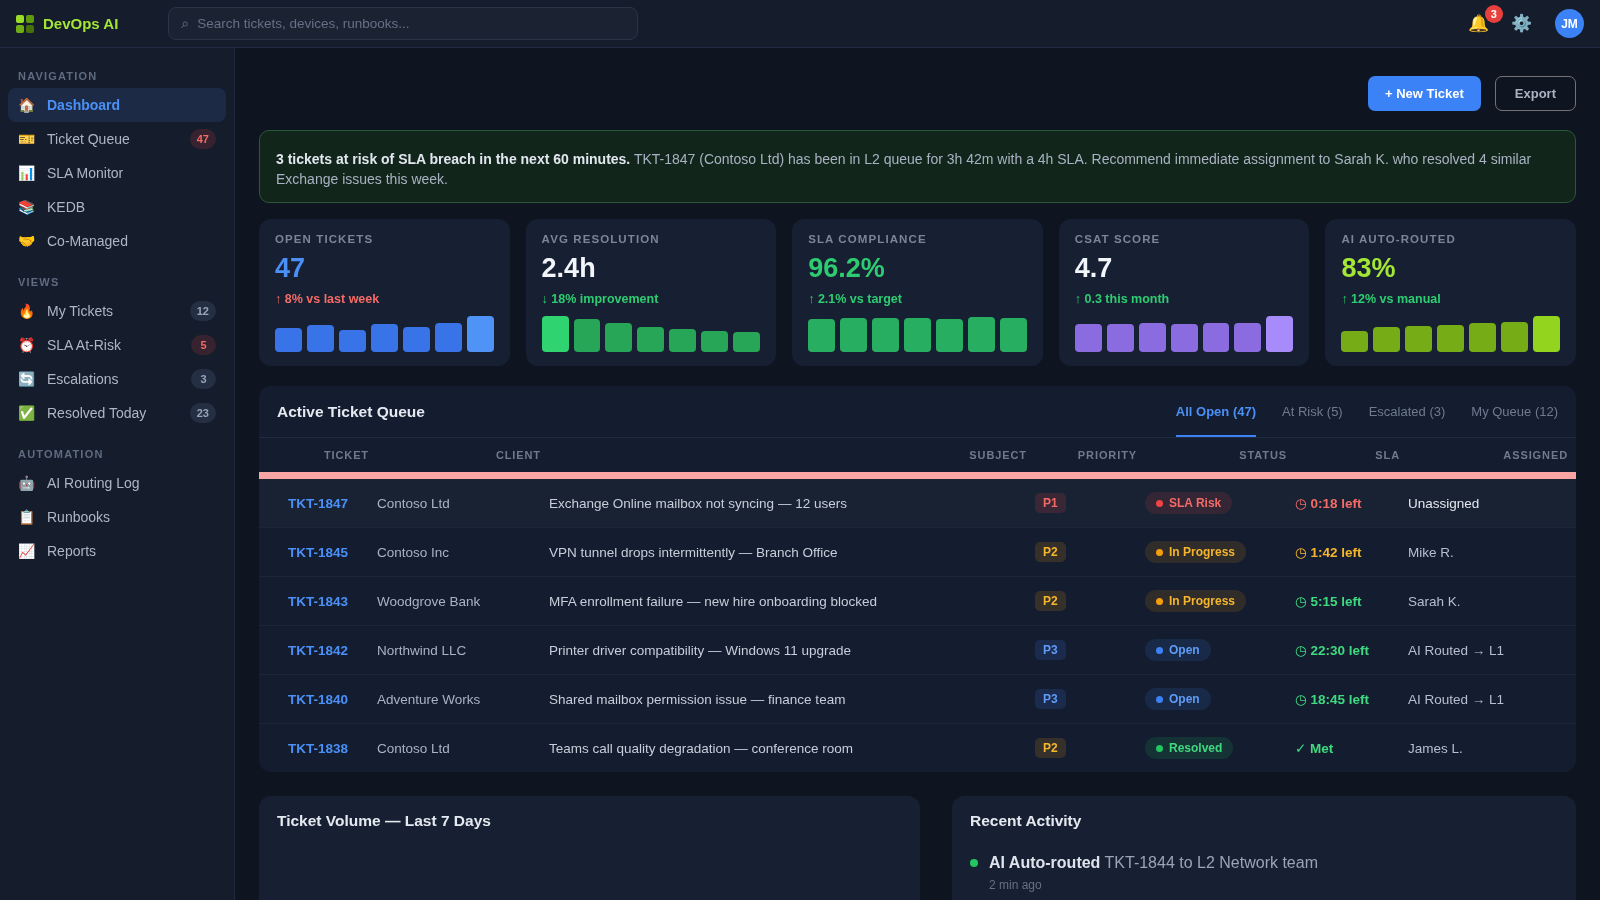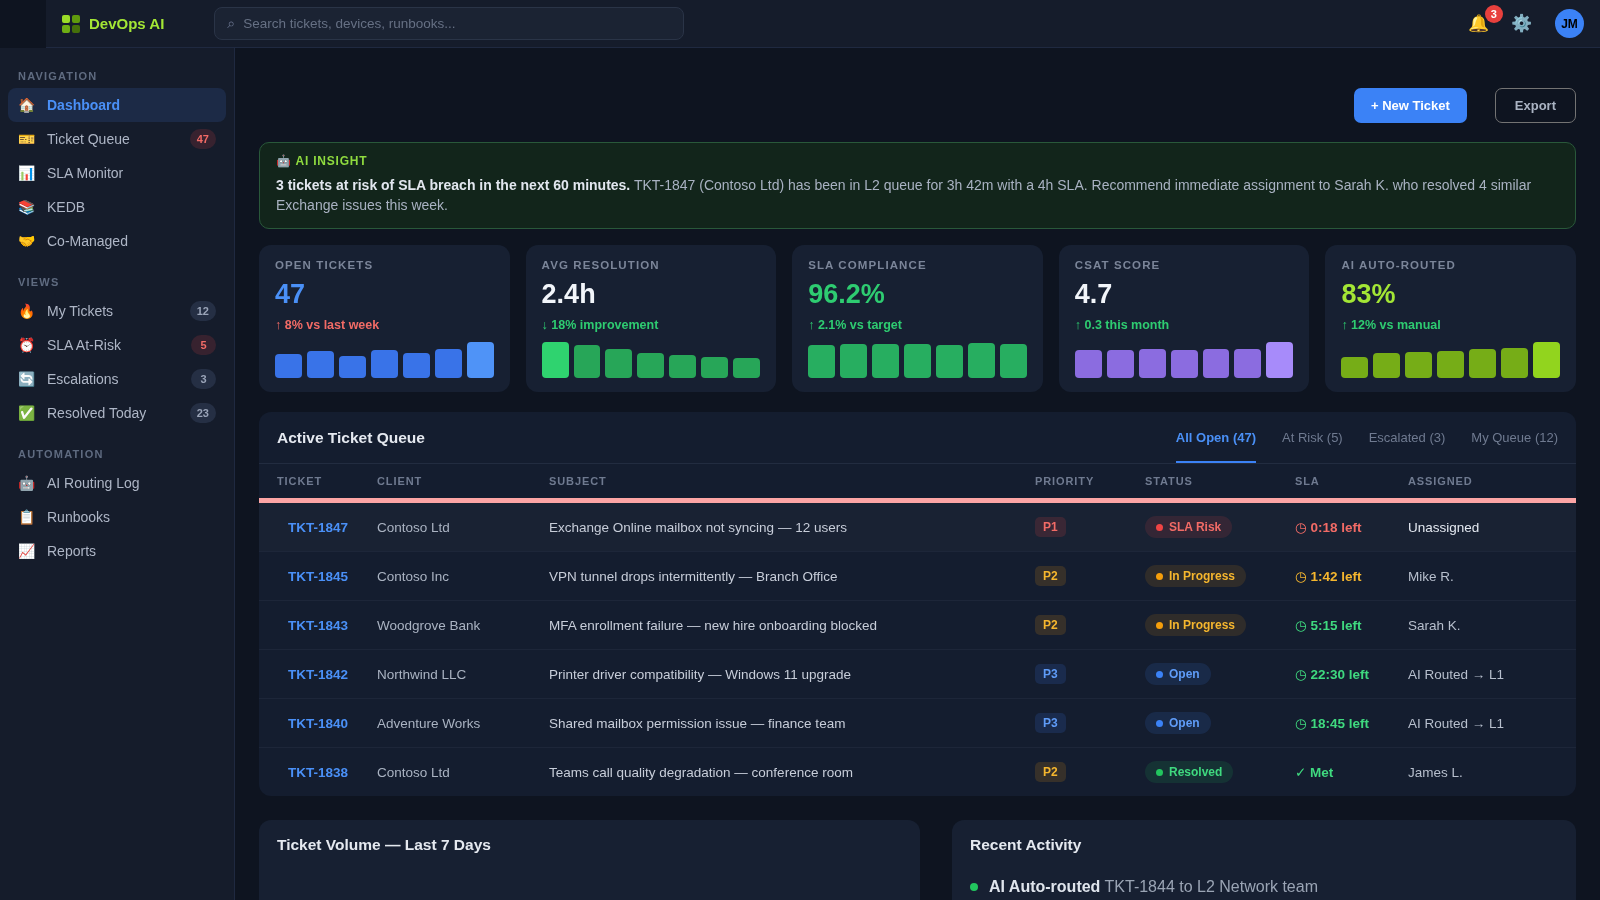--- a/index.html
+++ b/index.html
@@ -5,21 +5,21 @@
   * { margin:0; padding:0; box-sizing:border-box; }
   html,body { width:1600px; height:900px; overflow:hidden; }
   body {
     background:#0e1420;
     font-family:"Liberation Sans","DejaVu Sans",sans-serif;
     color:#e5e9f0;
   }
   
   .topbar {
     height:48px; background:#151c2b; border-bottom:1px solid #1f2940;
-    display:flex; align-items:center; padding:0 16px;margin-left:46px;
+    display:flex; align-items:center; padding:0 16px;
   }
   .logo { display:flex; align-items:center; gap:9px; cursor:pointer; }
   .logo-grid { width:18px; height:18px; display:grid; grid-template-columns:1fr 1fr; gap:2px; }
   .logo-grid span { border-radius:2px; }
   .lg1{background:#9bdc28;} .lg2{background:#5f9a0d;} .lg3{background:#6fae14;} .lg4{background:#45700a;}
   .logo-title { font-size:15px; font-weight:700; color:#a3e635; }
   .search-wrap {
     margin-left:50px; width:470px; height:33px; background:#1b2333;
     border:1px solid #2a3447; border-radius:8px; display:flex; align-items:center; padding:0 12px; gap:8px;
   }
@@ -31,21 +31,21 @@
   .search-wrap input::placeholder { color:#667084; }
   .topbar-right { margin-left:auto; display:flex; align-items:center; gap:22px; }
   .bell-wrap { position:relative; font-size:17px; cursor:pointer; }
   .bell-badge {
     position:absolute; top:-8px; right:-13px; background:#e8403d; color:#fff;
     font-size:11px; font-weight:700; min-width:18px; height:18px; border-radius:9px;
     display:flex; align-items:center; justify-content:center; padding:0 4px;
   }
   .gear { font-size:17px; cursor:pointer; }
   .avatar {
-    width:29px; height:29px; border-radius:50%; background:#3b82f6; color:#000000;
+    width:29px; height:29px; border-radius:50%; background:#3b82f6; color:#ffffff;
     font-size:12px; font-weight:700; display:flex; align-items:center; justify-content:center; cursor:pointer;
   }
   
   .shell { display:flex; height:852px; }
   .sidebar {
     width:235px; background:#151c2b; border-right:1px solid #1f2940;
     padding:14px 8px 0 8px; flex-shrink:0;
   }
   .side-section-title {
     font-size:11px; font-weight:700; letter-spacing:1.2px; color:#5f6b80;
@@ -61,21 +61,21 @@
     margin-left:auto; min-width:25px; height:20px; border-radius:10px;
     background:#252f44; color:#9aa4b8; font-size:11px; font-weight:700;
     display:flex; align-items:center; justify-content:center; padding:0 7px;
   }
   .side-badge.red { background:rgba(239,68,68,0.16); color:#f26b66; }
   
   .main { flex:1; padding:20px 24px 0 24px; overflow:hidden; background:#0e1420; }
   .page-head { display:flex; align-items:flex-start; }
   .page-title { font-size:23px; font-weight:700; letter-spacing:0.2px; }
   .page-sub { font-size:14px; color:#8b95a8; margin-top:7px; }
-  .head-actions { margin-left:auto; display:flex; gap:28px; margin-top:20px; }
+  .head-actions { margin-left:auto; display:flex; gap:14px; margin-top:8px; }
   .btn-primary {
     background:#3b82f6; color:#fff; border:none; border-radius:7px;
     font-size:13px; font-weight:600; padding:9px 17px; cursor:pointer; font-family:inherit;
   }
   .btn-ghost {
     background:transparent; color:#aab3c2; border:1px solid #737373; border-radius:7px;
     font-size:13px; font-weight:600; padding:9px 19px; cursor:pointer; font-family:inherit;text-align:center;
   }
   
   .insight {
@@ -103,22 +103,22 @@
   }
   .queue-title { font-size:15.5px; font-weight:700; }
   .tabs { margin-left:auto; display:flex; gap:26px; height:100%; }
   .tab {
     font-size:13px; color:#6f7a90; display:flex; align-items:center; cursor:pointer;
     border-bottom:2px solid transparent; padding-top:2px;
   }
   .tab.active { color:#4a90f7; font-weight:600; border-bottom-color:#3b82f6; }
   table.queue { width:100%; border-collapse:collapse; }
   .queue th {
-    text-align:left; font-size:11px; font-weight:700; letter-spacing:0.9px;
-    color:#6f7a90; padding:11px 0; border-bottom:5px solid #fca5a5;
+    text-align:right; font-size:11px; font-weight:700; letter-spacing:0.9px;
+    color:#6f7a90; padding:11px 8px; border-bottom:7px solid #fca5a5;
   }
   .queue td { padding:13px 0; border-bottom:1px solid #1d2639; font-size:13.5px; }
   .queue tr:last-child td { border-bottom:none; }
   .queue tr.hl td { background:rgba(255,255,255,0.025); }
   .col-pad { padding-left:18px !important; }
   .t-link { color:#4a90f7; font-weight:600; cursor:pointer;margin-left:11px; }
   .t-client { color:#aab3c2; }
   .t-subject { color:#c7cdd9; }
   .t-assigned { color:#b7bfcd; }
   .t-assigned.bright { color:#e3e8f0; }
@@ -247,24 +247,20 @@
   <div class="main">
 
     <div class="page-head">
       <div class="head-actions">
         <button class="btn-primary">+ New Ticket</button>
         <button class="btn-ghost">Export</button>
       </div>
     </div>
 
     <div class="insight">
-      <div class="insight-head">
-        <span>🤖</span>
-        <span>AI INSIGHT</span>
-      </div>
       <div class="insight-text">
         <b>3 tickets at risk of SLA breach in the next 60 minutes.</b><span> TKT-1847 (Contoso Ltd) has been in L2 queue for 3h 42m with a 4h SLA. Recommend immediate assignment to Sarah K. who resolved 4 similar Exchange issues this week.</span>
       </div>
     </div>
 
     <div class="kpi-row">
       <div class="kpi-card">
         <div class="kpi-label">OPEN TICKETS</div>
         <div class="kpi-value v-blue">47</div>
         <div class="kpi-delta d-neg">↑ 8% vs last week</div>

